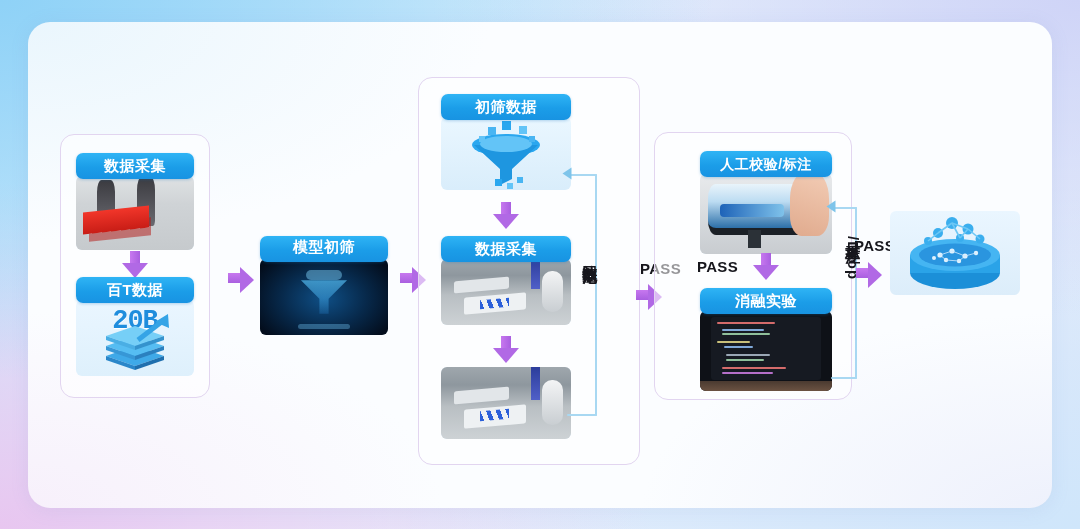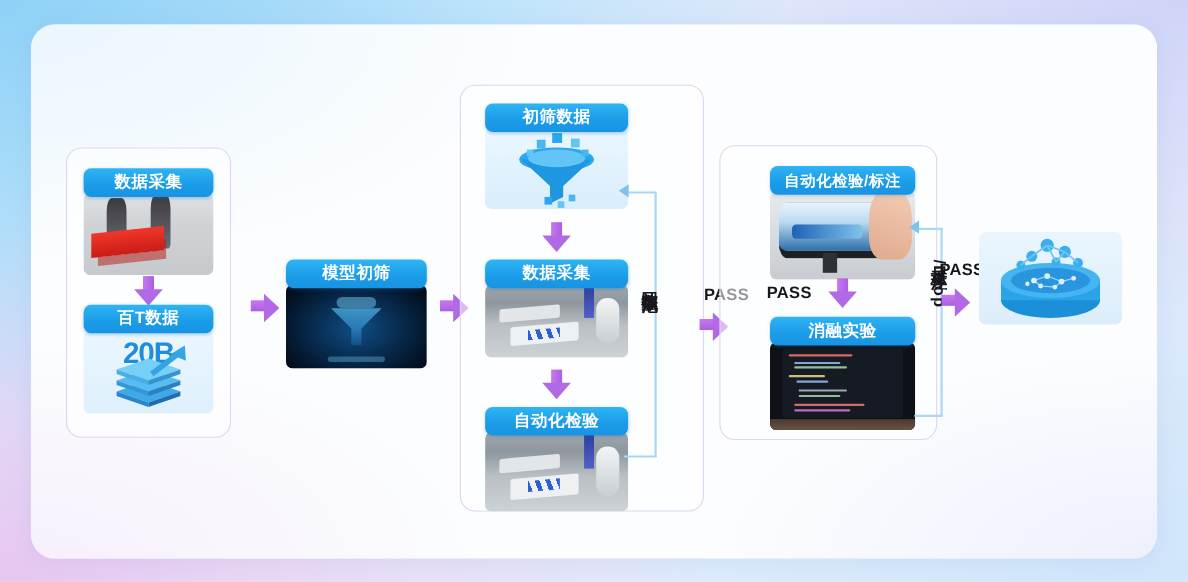--- a/index.html
+++ b/index.html
@@ -170,20 +170,21 @@
   .ph-code .desk{
     position:absolute;left:0;right:0;bottom:0;height:12%;
     background:linear-gradient(180deg,#4a3a30,#6b5242);
   }
   
   .icon-wrap{position:absolute;inset:0;}
   .lbl-20b{
     position:absolute;left:0;right:0;top:8%;text-align:center;
     font-size:27px;font-weight:800;color:#1f8ddd;letter-spacing:-1px;
     text-shadow:0 1px 0 #fff;
+    font-family:Liberation Mono, monospace;
   }
 </style>
 </head>
 <body>
 
 <div id="canvas">
   <div id="card">
 
     <div class="panel" style="left:32px;top:112px;width:148px;height:262px;">
 
@@ -225,21 +226,21 @@
           </div>
         </div>
       </div>
     </div>
 
     <div class="arw-r" style="left:200px;top:243px;">
         <i></i>
         <b></b>
       </div>
 
-    <div class="node" style="left:232px;top:214px;width:128px;">
+    <div class="node" style="left:232px;top:214px;width:128px;font-family:Liberation Mono, monospace;">
       <div class="node-hd">模型初筛</div>
       <div class="node-bd" style="height:76px;">
         <div class="ph ph-model">
           <div class="cloud"></div>
           <div class="fun"></div>
           <div class="cap"></div>
         </div>
       </div>
     </div>
 
@@ -288,21 +289,20 @@
           </div>
         </div>
       </div>
 
       <div class="arw-d" style="left:74px;top:258px;">
           <i></i>
           <b></b>
         </div>
 
       <div class="node" style="left:22px;top:292px;width:130px;">
-        <div class="node-hd">自动化检验</div>
         <div class="node-bd" style="height:72px;">
           <div class="ph ph-work">
             <div class="pole"></div>
               <div class="tbl2"></div>
             <div class="tbl"></div>
               <div class="blu"></div>
               <div class="arm"></div>
           </div>
         </div>
       </div>
@@ -318,21 +318,21 @@
 
     <div class="pass-lbl" style="left:612px;top:238px;">PASS</div>
     <div class="arw-r" style="left:608px;top:260px;">
         <i></i>
         <b></b>
       </div>
 
     <div class="panel" style="left:626px;top:110px;width:196px;height:266px;">
 
       <div class="node" style="left:45px;top:18px;width:132px;">
-        <div class="node-hd" style="font-size:14px;">自动化检验/标注</div>
+        <div class="node-hd" style="font-size:14px;">人工校验/标注</div>
         <div class="node-bd" style="height:80px;">
           <div class="ph ph-monitor">
             <div class="scr"></div>
               <div class="stand"></div>
               <div class="hand"></div>
           </div>
         </div>
       </div>
 
       <div class="pass-lbl" style="left:42px;top:125px;">PASS</div>

